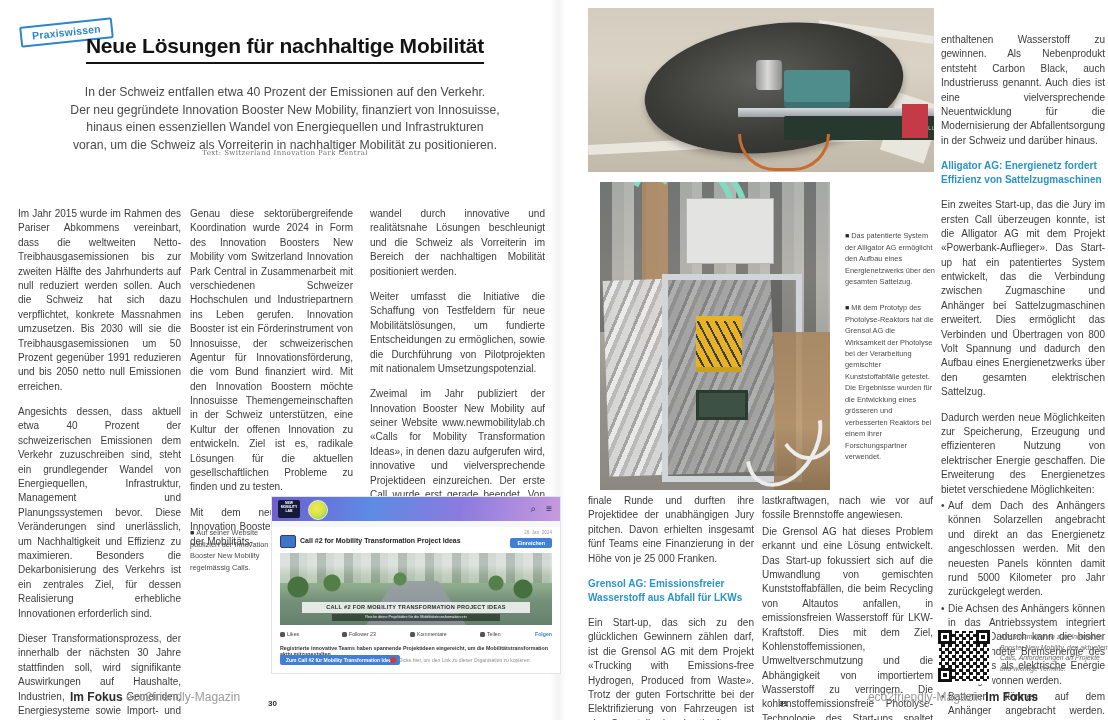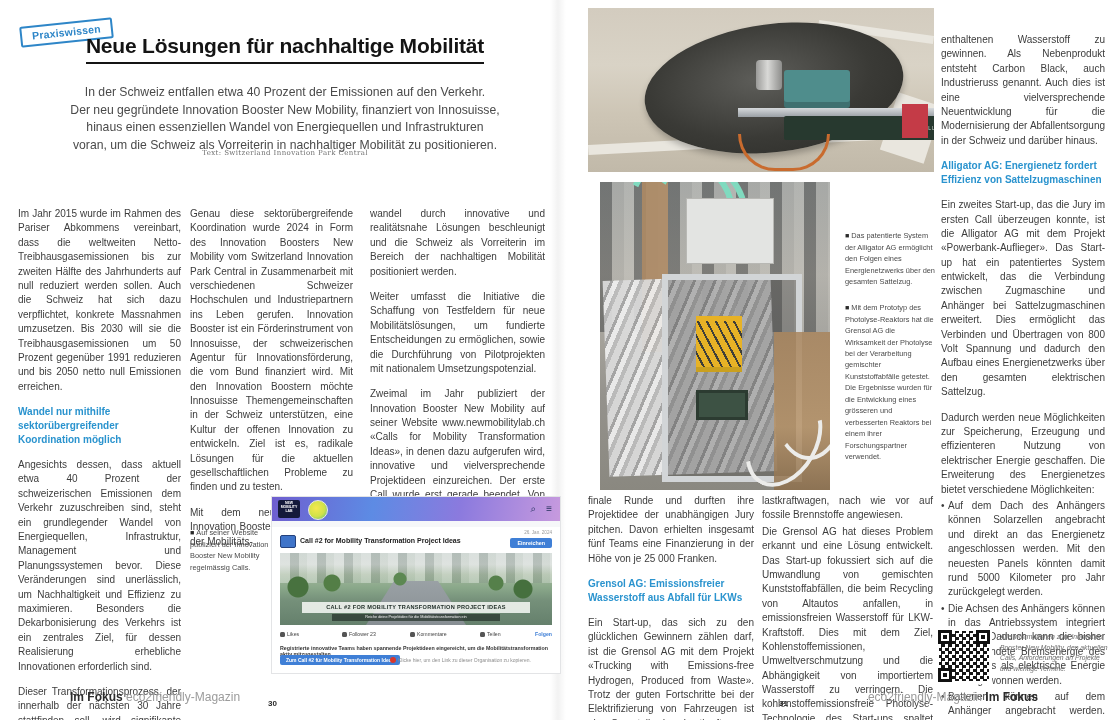--- a/index.html
+++ b/index.html
@@ -159,21 +159,20 @@
   <div class="intro">
     <div>In der Schweiz entfallen etwa 40 Prozent der Emissionen auf den Verkehr.</div>
     <div>Der neu gegründete Innovation Booster New Mobility, finanziert von Innosuisse,</div>
     <div>hinaus einen essenziellen Wandel von Energiequellen und Infrastrukturen</div>
     <div>voran, um die Schweiz als Vorreiterin in nachhaltiger Mobilität zu positionieren.</div>
   </div>
   <div class="byline">Text: Switzerland Innovation Park Central</div>
 
   <div class="bodycol col1">
     <p>Im Jahr 2015 wurde im Rahmen des Pariser Abkommens vereinbart, dass die weltweiten Netto-Treibhausgasemissionen bis zur zweiten Hälfte des Jahrhunderts auf null reduziert werden sollen. Auch die Schweiz hat sich dazu verpflichtet, konkrete Massnahmen umzusetzen. Bis 2030 will sie die Treibhausgasemissionen um 50 Prozent gegenüber 1991 reduzieren und bis 2050 netto null Emissionen erreichen.</p>
-    <p class="subhead">Wandel nur mithilfe sektorübergreifender Koordination möglich</p>
     <p>Angesichts dessen, dass aktuell etwa 40 Prozent der schweizerischen Emissionen dem Verkehr zuzuschreiben sind, steht ein grundlegender Wandel von Energiequellen, Infrastruktur, Management und Planungssystemen bevor. Diese Veränderungen sind unerlässlich, um Nachhaltigkeit und Effizienz zu maximieren. Besonders die Dekarbonisierung des Verkehrs ist ein zentrales Ziel, für dessen Realisierung erhebliche Innovationen erforderlich sind.</p>
     <p>Dieser Transformationsprozess, der innerhalb der nächsten 30 Jahre stattfinden soll, wird signifikante Auswirkungen auf Haushalte, Industrien, Gemeinden, Energiesysteme sowie Import- und Exportströme haben. Um diesen Weg in eine nachhaltige Zukunft zu beschleunigen, ist eine sektorübergreifende Koordination der Anstrengungen von Wissenschaft, Wirtschaft, Gesellschaft und öffentlicher Hand unerlässlich.</p>
   </div>
 
   <div class="bodycol col2">
     <p>Genau diese sektorübergreifende Koordination wurde 2024 in Form des Innovation Boosters New Mobility vom Switzerland Innovation Park Central in Zusammenarbeit mit verschiedenen Schweizer Hochschulen und Industriepartnern ins Leben gerufen. Innovation Booster ist ein Förderinstrument von Innosuisse, der schweizerischen Agentur für Innovationsförderung, die vom Bund finanziert wird. Mit den Innovation Boostern möchte Innosuisse Themengemeinschaften in der Schweiz unterstützen, eine Kultur der offenen Innovation zu entwickeln. Ziel ist es, radikale Lösungen für die aktuellen gesellschaftlichen Probleme zu finden und zu testen.</p>
     <p>Mit dem neu geschaffenen Innovation Booster New Mobility soll der Mobilitäts-</p>
   </div>
 
   <div class="caption cap-left">
@@ -250,21 +249,21 @@
     <div class="p2-frame"></div>
     <div class="p2-scissor"></div>
     <div class="p2-plat"></div>
     <div class="p2-floor"></div>
     <div class="p2-cable" style="left:170px;top:150px;width:70px;height:120px;"></div>
     <div class="p2-cable" style="left:150px;top:210px;width:60px;height:90px;transform:rotate(30deg);"></div>
   </div>
 
   <div class="cap-col caption">
     <div class="cap-item">
-      <span class="sq">■</span><span>Das patentierte System der Alligator AG ermöglicht den Folgen eines Energienetzwerks über den gesamten Sattelzug.</span>
+      <span class="sq">■</span><span>Das patentierte System der Alligator AG ermöglicht den Aufbau eines Energienetzwerks über den gesamten Sattelzug.</span>
     </div>
     <div class="cap-item">
       <span class="sq">■</span><span>Mit dem Prototyp des Photolyse-Reaktors hat die Grensol AG die Wirksamkeit der Photolyse bei der Verarbeitung gemischter Kunststoffabfälle getestet. Die Ergebnisse wurden für die Entwicklung eines grösseren und verbesserten Reaktors bei einem ihrer Forschungspartner verwendet.</span>
     </div>
   </div>
 
   <div class="bodycol rcol1">
     <p>finale Runde und durften ihre Projektidee der unabhängigen Jury pitchen. Davon erhielten insgesamt fünf Teams eine Finanzierung in der Höhe von je 25 000 Franken.</p>
     <p class="subhead">Grensol AG: Emissionsfreier Wasserstoff aus Abfall für LKWs</p>
     <p>Ein Start-up, das sich zu den glücklichen Gewinnern zählen darf, ist die Grensol AG mit dem Projekt «Trucking with Emissions-free Hydrogen, Produced from Waste». Trotz der guten Fortschritte bei der Elektrifizierung von Fahrzeugen ist ein Grossteil der Lastkraftwagen, insbesondere Schwer-</p>

